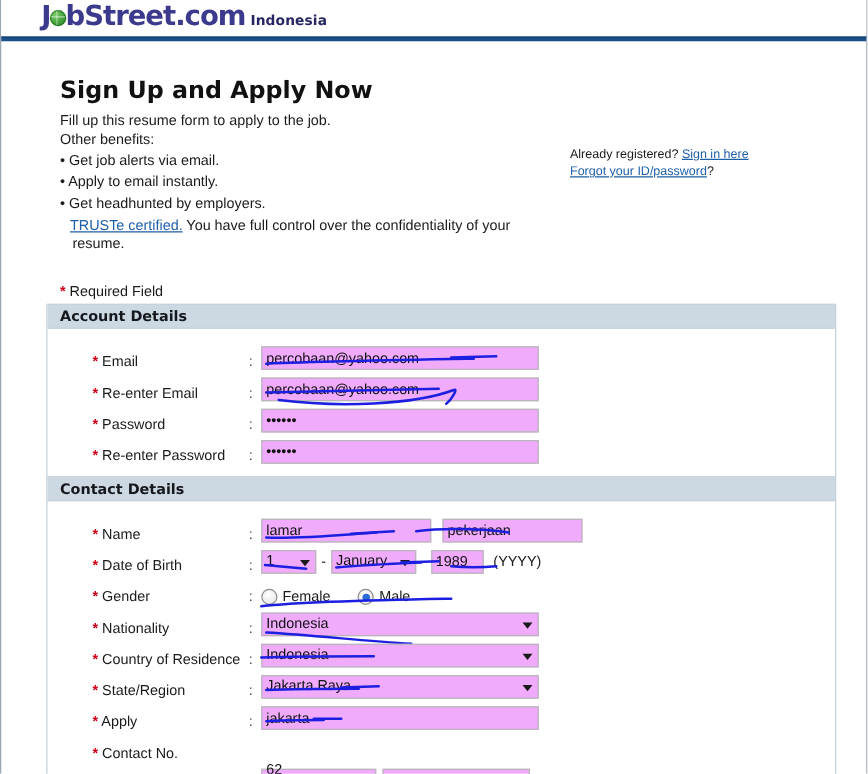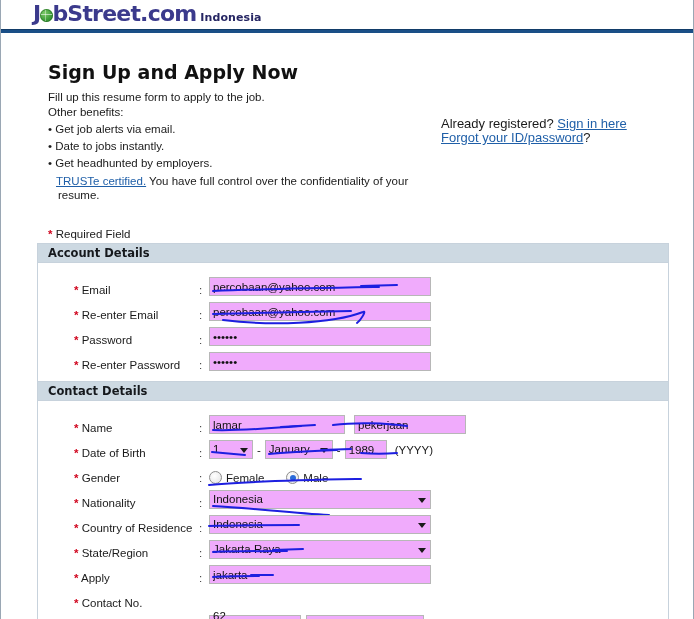--- a/index.html
+++ b/index.html
@@ -116,23 +116,23 @@
     white-space: normal;
     padding-left: 10px;
     text-indent: -2px;
   }
   a.link {
     color: #1f5fa8;
     text-decoration: underline;
   }
   .signin-box {
     position: absolute;
-    left: 440px;
+    left: 455px;
     top: 84px;
-    font-size: 13px;
+    font-size: 10px;
     line-height: 14px;
     color: #1a1a1a;
   }
 
   .required-note {
     position: absolute;
     left: 47px;
     top: 195px;
     font-size: 11.5px;
     color: #1a1a1a;
@@ -279,21 +279,21 @@
   <div class="header-rule"></div>
 
   <div class="content">
 
     <div class="title">Sign Up and Apply Now</div>
 
     <div class="intro">
       <div class="line">Fill up this resume form to apply to the job.</div>
       <div class="line">Other benefits:</div>
       <div class="line bullet-line">• Get job alerts via email.</div>
-      <div class="line bullet-line">• Date to jobs instantly.</div>
+      <div class="line bullet-line">• Apply to email instantly.</div>
       <div class="line bullet-line">• Get headhunted by employers.</div>
       <div class="truste-line">
         <a class="link" href="#">TRUSTe certified.</a><span> You have full control over the confidentiality of your resume.</span>
       </div>
     </div>
 
     <div class="signin-box">
       <div>
         <span>Already registered?</span>
         <a class="link" href="#">Sign in here</a>

